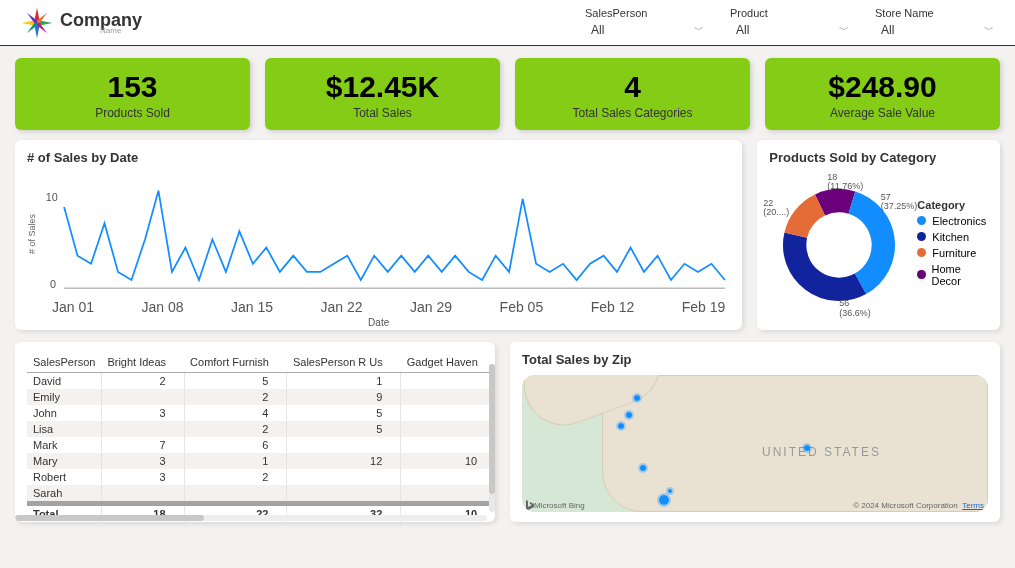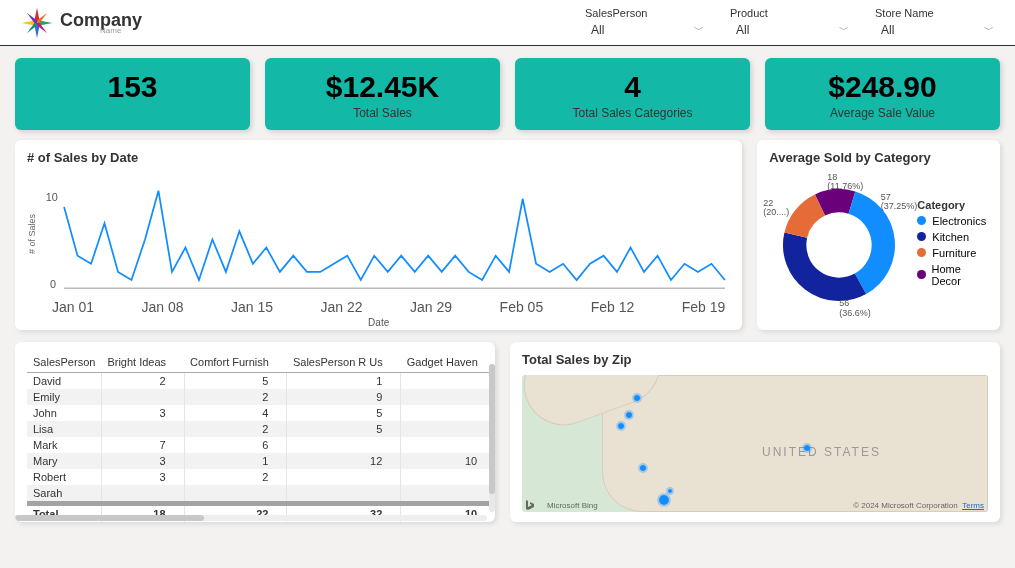--- a/index.html
+++ b/index.html
@@ -10,21 +10,21 @@
   .logo-text { display:flex; flex-direction:column; line-height:1; }
   .logo-text .top { font-size: 18px; font-weight: 700; color:#333; }
   .logo-text .sub { font-size: 8px; color:#999; margin-left: 40px; margin-top:-2px;}
   .filters { display: flex; gap: 20px; }
   .filter { display: flex; flex-direction: column; width: 125px; }
   .filter-label { font-size: 11px; color: #333; margin-bottom: 2px; }
   .filter-select { display:flex; align-items:center; justify-content:space-between; font-size:12px; color:#333; padding: 2px 6px; background:#fff; border:none; cursor:pointer; }
   .chev { color:#888; font-size:10px; }
 
   .kpi-row { display:flex; gap:15px; padding:12px 15px 10px; }
-  .kpi { flex:1; background:#14b8a6; border-radius:6px; box-shadow: 2px 2px 5px rgba(0,0,0,.15); text-align:center; padding:12px 6px 10px; }
+  .kpi { flex:1; background:#84cc16; border-radius:6px; box-shadow: 2px 2px 5px rgba(0,0,0,.15); text-align:center; padding:12px 6px 10px; }
   .kpi-value { font-size:30px; font-weight:700; color:#000; }
   .kpi-label { font-size:12px; color:#333; margin-top:2px; }
 
   .mid-row { display:flex; gap:15px; padding:0 15px 12px; }
   .card { background:#fff; border-radius:6px; box-shadow: 2px 2px 5px rgba(0,0,0,.1); padding:10px 12px; }
   .line-card { flex:1; height:190px; }
   .line-title { font-size:13px; font-weight:600; color:#333; margin-bottom:4px; }
   .line-chart-wrap { display:flex; height:130px; }
   .y-axis-label { writing-mode: vertical-rl; transform: rotate(180deg); font-size:9px; color:#666; text-align:center;}
   .line-svg { flex:1; }
@@ -49,26 +49,26 @@
   .sales-table tbody tr:nth-child(even) { background:#f3f2f1; }
   .sales-table .num { text-align:right; padding-right:18px; }
   .sales-table .total-row td { font-weight:700; border-top:5px solid #a3a3a3; }
   .table-hscroll { position:absolute; bottom:0; left:0; right:8px; height:8px; display:flex; align-items:center; }
   .hbar-track { flex:1; height:6px; background:#eee; border-radius:3px; position:relative;}
   .hbar-thumb { position:absolute; left:0; width:40%; height:6px; background:#c8c8c8; border-radius:3px; }
   .table-vscroll { position:absolute; top:22px; bottom:10px; right:0; width:6px; background:#e8e8e8; border-radius:3px;}
   .vbar-thumb{ position:absolute; top:0; width:6px; height:88%; background:#c8c8c8; border-radius:3px;}
 
   .map-card { flex:1; height:180px; display:flex; flex-direction:column; }
-  .map-body { flex:1; background:#d7e7d5; position:relative; border-radius:3px; overflow:hidden; margin-top:4px;text-align:center;}
+  .map-body { flex:1; background:#d7e7d5; position:relative; border-radius:13px; overflow:hidden; margin-top:4px;text-align:center;}
   .land { position:absolute; background:#e9e2d3; border:1px solid #d6cdb9;}
   .country-label { position:absolute; color:#999; font-size:12px; letter-spacing:2px;}
   .map-point { position:absolute; width:10px; height:10px; background:#118dff; border:2px solid rgba(17,141,255,.3); background-clip:padding-box; border-radius:50%; }
   .map-attrib { position:absolute; bottom:2px; font-size:8px; color:#666; }
-  .map-attrib.left { left:4px; display:flex; align-items:center; gap:13px;}
+  .map-attrib.left { left:4px; display:flex; align-items:center; gap:0;}
   .map-attrib.right { right:4px; }
   .map-attrib a { color:#1a66cc; text-decoration:underline; }
 </style>
 </head>
 <body>
 
 <div class="header">
   <div class="logo">
     <div class="logo-star">
       <svg viewBox="0 0 40 40" width="34" height="34">
@@ -110,20 +110,21 @@
         <span>All</span>
         <span class="chev">﹀</span>
       </div>
     </div>
   </div>
 </div>
 
 <div class="kpi-row">
   <div class="kpi">
     <div class="kpi-value">153</div>
+    <div class="kpi-label">Products Sold</div>
   </div>
   <div class="kpi">
     <div class="kpi-value">$12.45K</div>
     <div class="kpi-label">Total Sales</div>
   </div>
   <div class="kpi">
     <div class="kpi-value">4</div>
     <div class="kpi-label">Total Sales Categories</div>
   </div>
   <div class="kpi">
@@ -151,21 +152,21 @@
       <span>Jan 22</span>
       <span>Jan 29</span>
       <span>Feb 05</span>
       <span>Feb 12</span>
       <span>Feb 19</span>
     </div>
     <div class="x-axis-label">Date</div>
   </div>
 
   <div class="card donut-card">
-    <div class="line-title">Average Sold by Category</div>
+    <div class="line-title">Products Sold by Category</div>
     <div class="donut-body">
       <div class="donut-svg-wrap">
         <svg id="donut-svg" viewBox="0 0 120 120" width="140" height="140">
             <path d="M39.402210778914764,16.644134431385815 A48,48 0 0 1 73.9867078506876,14.082987863978843 L68.15891291290109,33.21507625398766 A28,28 0 0 0 47.98462295436695,34.709078418308394 Z" fill="#6b007b"></path>
             <path d="M73.9867078506876,14.082987863978843 A48,48 0 0 1 83.22774835681447,102.00561517550365 L73.54951987480844,84.5032755190438 A28,28 0 0 0 68.15891291290109,33.21507625398766 Z" fill="#118dff"></path>
             <path d="M83.22774835681447,102.00561517550365 A48,48 0 0 1 13.197202093911386,49.346450912403554 L32.69836788811497,53.78542969890207 A28,28 0 0 0 73.54951987480844,84.5032755190438 Z" fill="#12239e"></path>
             <path d="M13.197202093911386,49.346450912403554 A48,48 0 0 1 39.40221077891478,16.644134431385808 L47.984622954366955,34.709078418308394 A28,28 0 0 0 32.69836788811497,53.78542969890207 Z" fill="#e66c37"></path>
           </svg>
         <div class="donut-label" style="top:-2px; left:58px;">
           <span>18</span><br><span>(11.76%)</span>

